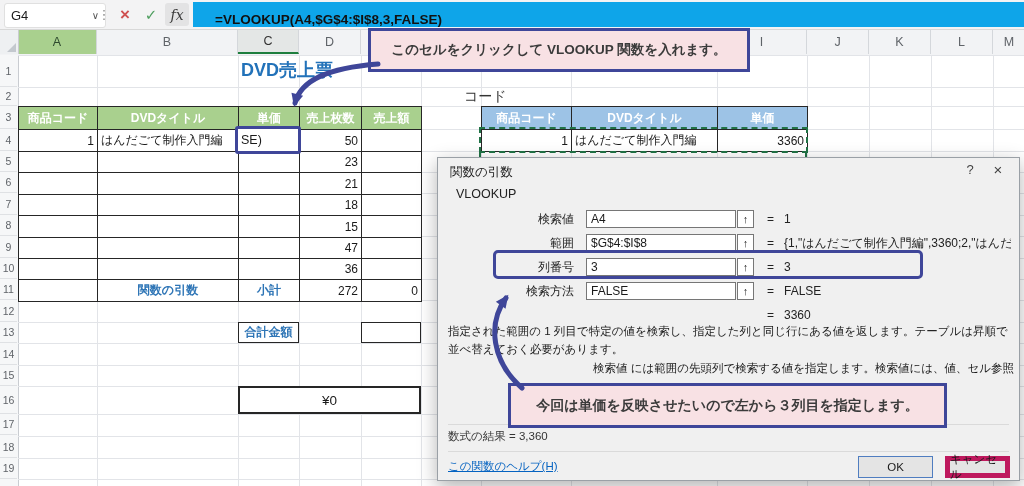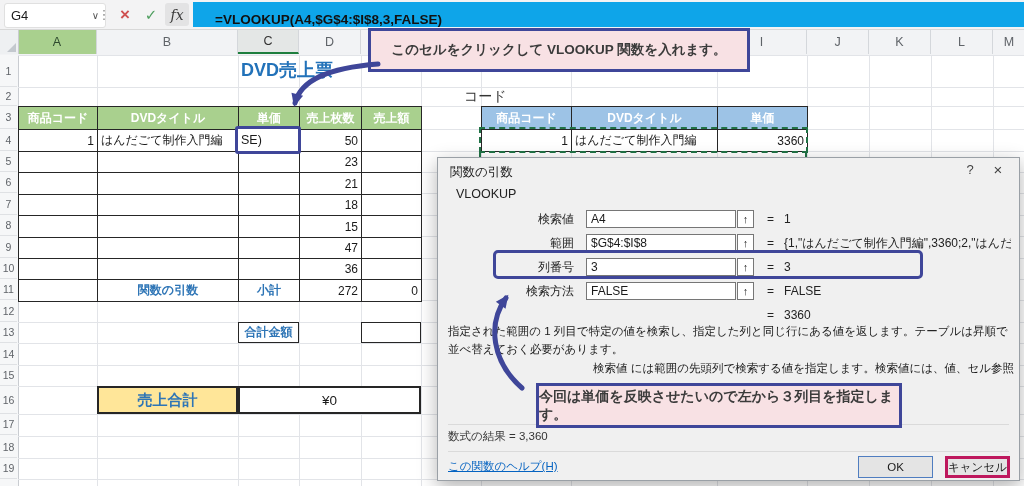--- a/index.html
+++ b/index.html
@@ -41,21 +41,21 @@
   #title{position:absolute;left:97px;top:58px;width:324px;text-align:center;font-size:18px;font-weight:bold;color:#2272b9;z-index:2;padding-left:28px;}
   #code-label{position:absolute;left:464px;top:88px;font-size:14px;color:#333;z-index:2;}
   #ants{position:absolute;left:479px;top:127px;width:329px;height:26px;border:2px dashed #217346;box-sizing:border-box;z-index:3;}
   .antstub{position:absolute;top:153px;width:0;height:6px;border-left:2px dashed #217346;z-index:3;}
   #c4box{position:absolute;left:235px;top:126px;width:66px;height:28px;border:3px solid #3f4699;border-radius:3px;background:#fff;
     display:flex;align-items:center;padding-left:3px;font-size:12.5px;z-index:4;box-sizing:border-box;}
   
   .callout{position:absolute;background:#f8e1e4;border:3px solid #3f4699;display:flex;align-items:center;justify-content:center;
     font-weight:bold;color:#3b3b3b;box-sizing:border-box;}
   #callout1{left:368px;top:28px;width:382px;height:44px;font-size:13.5px;z-index:6;}
-  #callout2{left:536px;top:383px;width:366px;height:45px;font-size:14px;z-index:12;}
+  #callout2{left:508px;top:383px;width:439px;height:45px;font-size:14px;z-index:12;}
   .arrowsvg{position:absolute;left:0;top:0;width:1024px;height:486px;pointer-events:none;}
   #arrow1{z-index:6;} #arrow2{z-index:12;}
   
   #dialog{position:absolute;left:437px;top:157px;width:583px;height:324px;background:#f0f0f0;border:1px solid #9aa0a6;
     box-shadow:0 6px 18px rgba(0,0,0,.3);z-index:10;box-sizing:border-box;font-size:12px;}
   #dlg-title{position:absolute;left:12px;top:6px;font-size:12.5px;color:#1a1a1a;}
   #dlg-help-ico{position:absolute;top:4px;right:40px;width:18px;height:18px;text-align:center;color:#444;font-size:13px;cursor:default;}
   #dlg-close-ico{position:absolute;top:3px;right:12px;width:18px;height:18px;text-align:center;color:#444;font-size:15px;cursor:default;}
   #dlg-fn{position:absolute;left:18px;top:29px;font-size:12.5px;color:#222;}
   .frow{position:absolute;left:8px;right:8px;height:20px;display:flex;align-items:center;white-space:nowrap;overflow:hidden;}
@@ -67,21 +67,21 @@
   .feq{margin-left:13px;color:#222;flex:0 0 auto;}
   .fres{margin-left:10px;color:#222;overflow:hidden;text-overflow:clip;}
   #hl-box{position:absolute;left:55px;top:92px;width:430px;height:29px;border:3px solid #3f4699;border-radius:5px;z-index:5;box-sizing:border-box;}
   #dlg-desc{position:absolute;left:10px;top:165px;width:562px;font-size:11.5px;line-height:1.55;color:#1a1a1a;}
   #dlg-hint{position:absolute;left:155px;top:203px;width:422px;font-size:11.5px;color:#1a1a1a;white-space:nowrap;overflow:hidden;}
   .dlgsep{position:absolute;left:10px;right:10px;height:1px;background:#dadada;}
   #dlg-result{position:absolute;left:10px;top:271px;font-size:11.5px;color:#333;}
   #dlg-link{position:absolute;left:10px;top:301px;font-size:11.5px;color:#0563c1;text-decoration:underline;}
   .dlgbtn{position:absolute;top:298px;height:22px;background:#e4e4e4;font-size:11.5px;display:flex;align-items:center;justify-content:center;box-sizing:border-box;color:#1a1a1a;}
   #okbtn{left:420px;width:75px;border:1px solid #4f7dc0;}
-  #cancelbtn{left:507px;width:65px;border:3px solid #be185d;}
+  #cancelbtn{left:507px;width:65px;border:5px solid #be185d;}
 </style>
 </head>
 <body>
 
 <div id="screen">
 
   <div id="toolbar">
     <div id="namebox">
       <span>G4</span>
       <span class="chev">∨</span>
@@ -241,21 +241,20 @@
       <td class="blue">小計</td>
       <td class="num">272</td>
       <td class="num">0</td>
     </tr>
   </tbody>
     </table>
 
   <div class="abscell" style="left:238px;top:322px;width:61px;height:21px;justify-content:center;color:#2e75b6;font-weight:bold;font-size:12px;">合計金額</div>
   <div class="abscell" style="left:361px;top:322px;width:60px;height:21px;"></div>
 
-  <div class="abscell" style="left:97px;top:386px;width:141px;height:28px;justify-content:center;background:#ffe699;border-width:2px;color:#2e75b6;font-weight:bold;font-size:15px;">売上合計</div>
   <div class="abscell" style="left:238px;top:386px;width:183px;height:28px;justify-content:center;border-width:2px;font-size:13.5px;">¥0</div>
 
   <div id="code-label">コード</div>
   <table class="xl" style="left:481px;top:106px;width:326px;">
     <colgroup>
         <col style="width:90px">
         <col style="width:146px">
         <col style="width:90px">
       </colgroup>
     <tbody>

